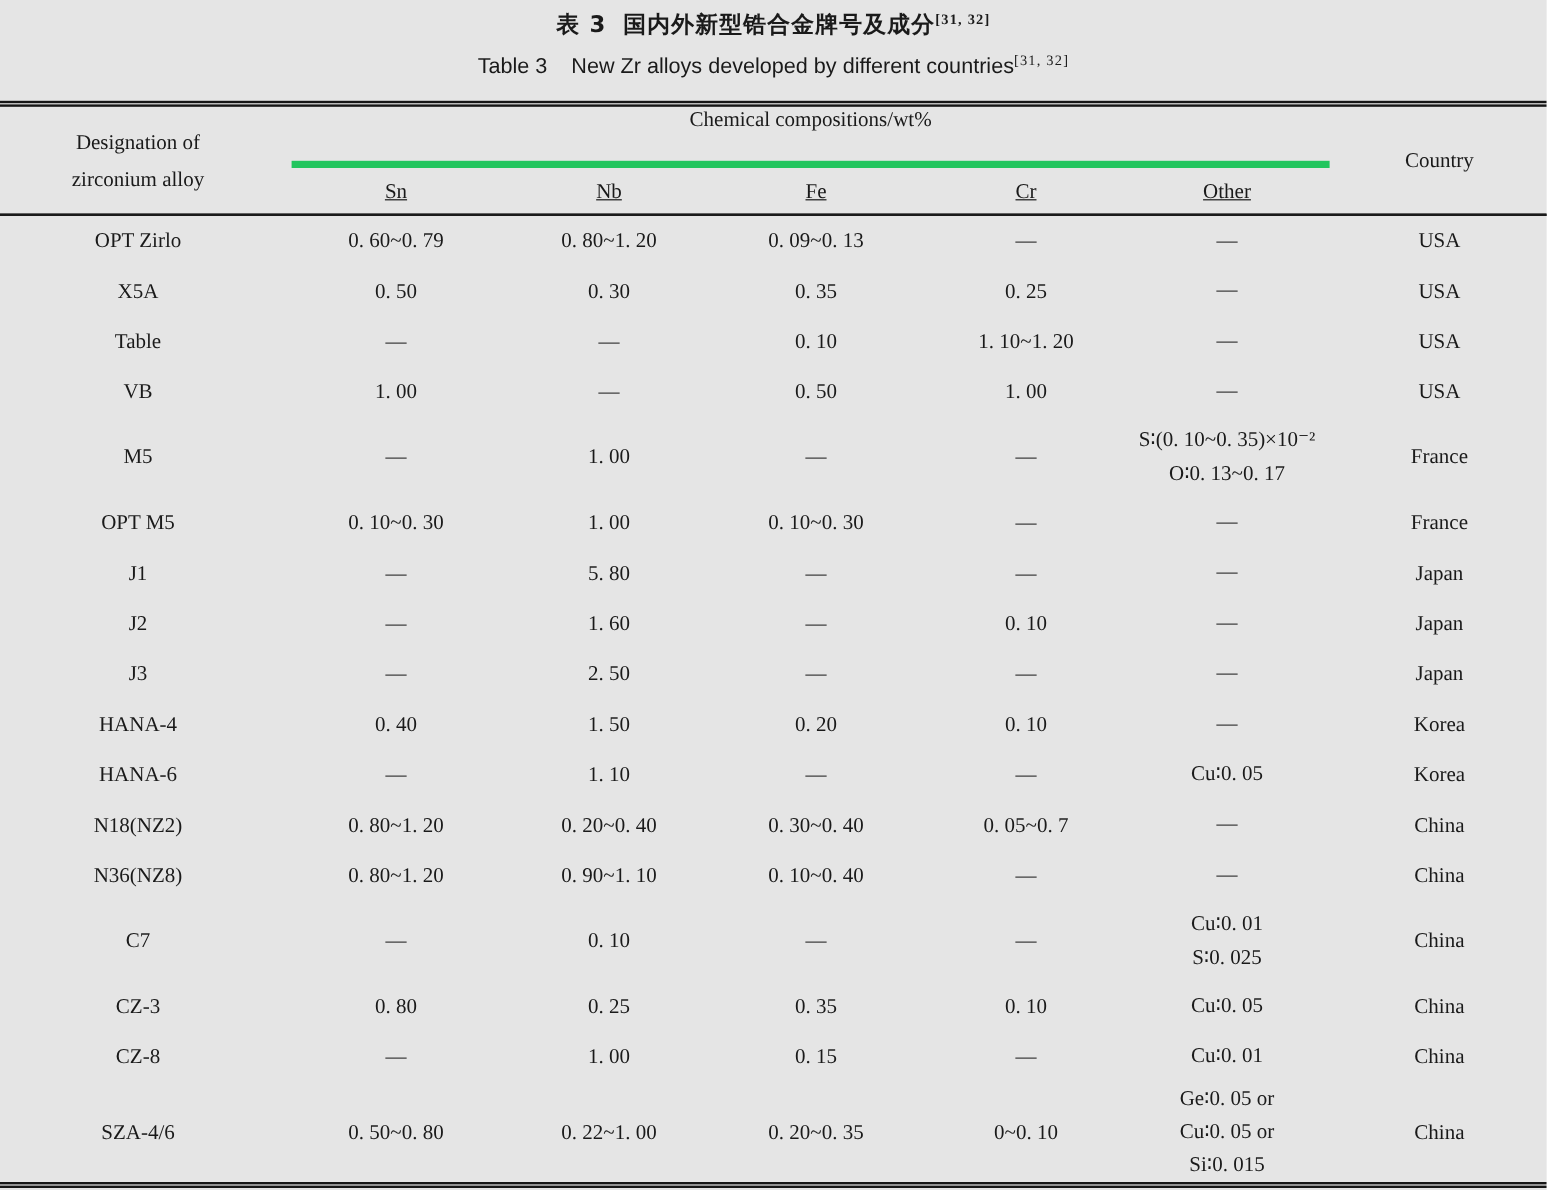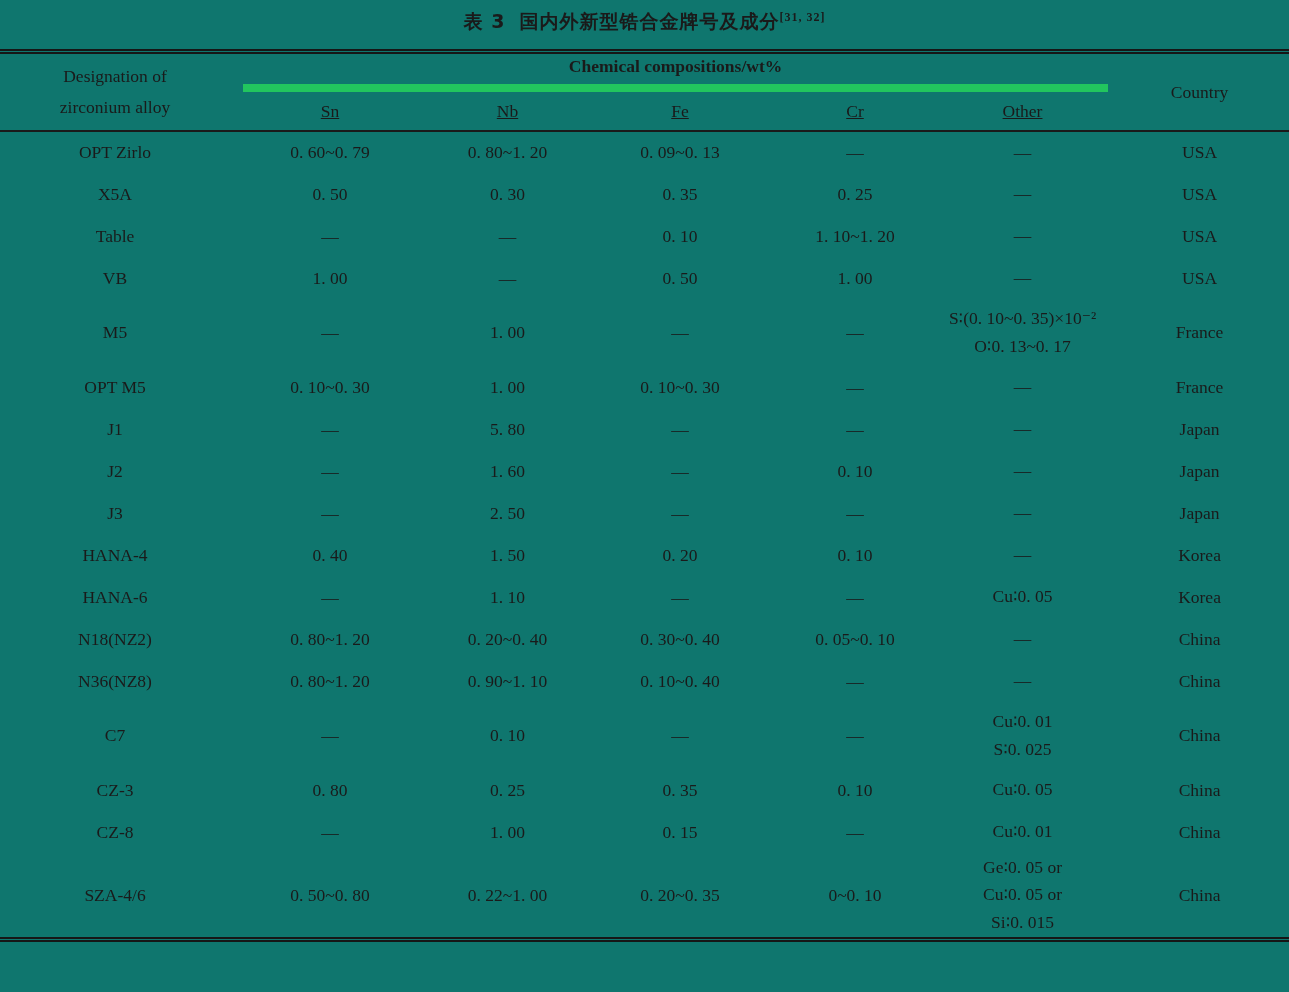--- a/index.html
+++ b/index.html
@@ -4,21 +4,21 @@
 <style>
   html, body {
     margin: 0;
     padding: 0;
     background: #ffffff;
   }
   .page {
     position: relative;
     width: 1289px;
     height: 992px;
-    background: #0f766e;
+    background: #e5e5e5;
     overflow: hidden;
     color: #1a1a1a;
   }
   
   .captions {
     width: 100%;
     text-align: center;
     padding-top: 8px;
   }
   .caption-zh {
@@ -66,38 +66,40 @@
     padding: 0;
     overflow: hidden;
   }
   .designation-hd, .country-hd {
     white-space: pre-line;
     line-height: 1.75;
   }
   .group-hd { height: 38px; vertical-align: bottom; }
   .group-hd .group-inner {
     margin: 0 2px 0 13px;
-    padding-bottom: 7px;
-    border-bottom: 8px solid #22c55e;
-    font-weight: bold;
+    padding-bottom: 24px;
+    border-bottom: 6px solid #22c55e;
   }
   .subhead-row th { height: 38px; text-decoration: underline; }
   tbody tr { height: 42px; }
   tbody tr.lines-2 { height: 67px; }
   tbody tr.lines-3 { height: 84px; }
   td.cell-other { white-space: pre-line; line-height: 1.55; }
 </style>
 </head>
 <body>
 
 <div class="page">
 
   <div class="captions">
     <div class="caption-zh">
       <span class="cap-label">表 3</span><span>国内外新型锆合金牌号及成分</span><span class="ref-sup">[31, 32]</span>
+    </div>
+    <div class="caption-en">
+      <span class="cap-label">Table 3</span><span>New Zr alloys developed by different countries</span><span class="ref-sup">[31, 32]</span>
     </div>
   </div>
 
   <div class="table-wrap">
     <table>
       <colgroup>
         <col style="width:230px">
           <col style="width:200px">
           <col style="width:155px">
         <col style="width:190px">
@@ -221,21 +223,21 @@
             <td class="cell-fe">—</td>
             <td class="cell-cr">—</td>
             <td class="cell-other">Cu∶0. 05</td>
             <td class="cell-country">Korea</td>
           </tr>
           <tr>
             <td class="cell-name">N18(NZ2)</td>
             <td class="cell-sn">0. 80~1. 20</td>
             <td class="cell-nb">0. 20~0. 40</td>
             <td class="cell-fe">0. 30~0. 40</td>
-            <td class="cell-cr">0. 05~0. 10</td>
+            <td class="cell-cr">0. 05~0. 7</td>
             <td class="cell-other">—</td>
             <td class="cell-country">China</td>
           </tr>
           <tr>
             <td class="cell-name">N36(NZ8)</td>
             <td class="cell-sn">0. 80~1. 20</td>
             <td class="cell-nb">0. 90~1. 10</td>
             <td class="cell-fe">0. 10~0. 40</td>
             <td class="cell-cr">—</td>
             <td class="cell-other">—</td>

